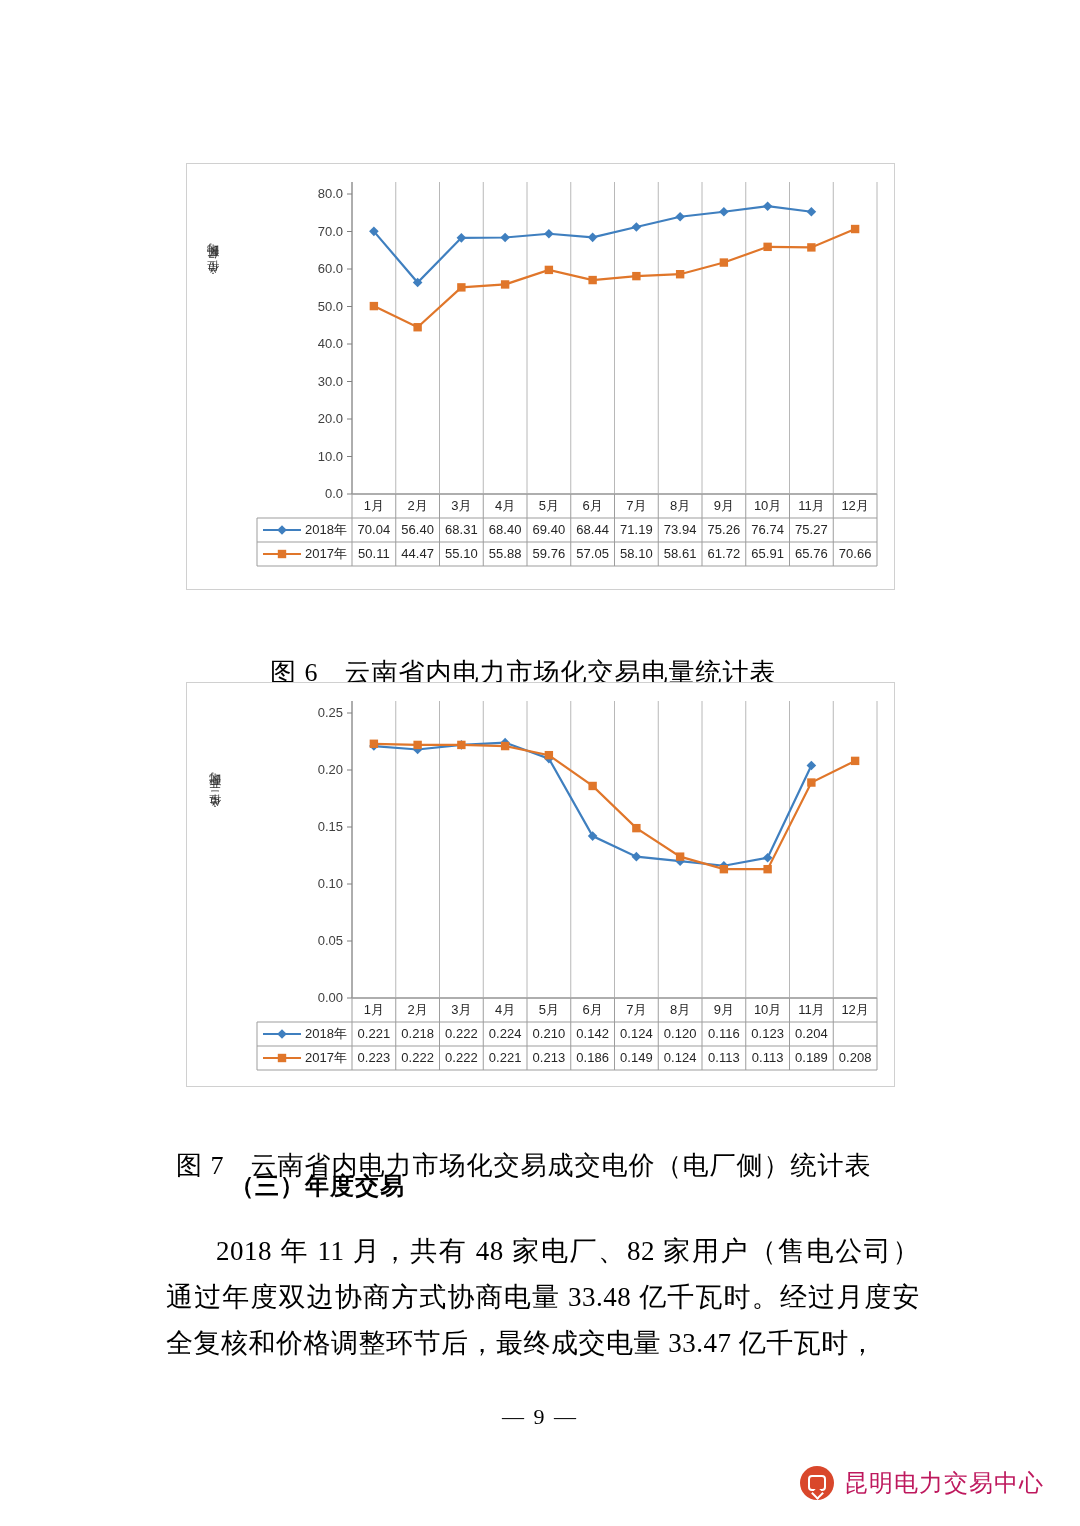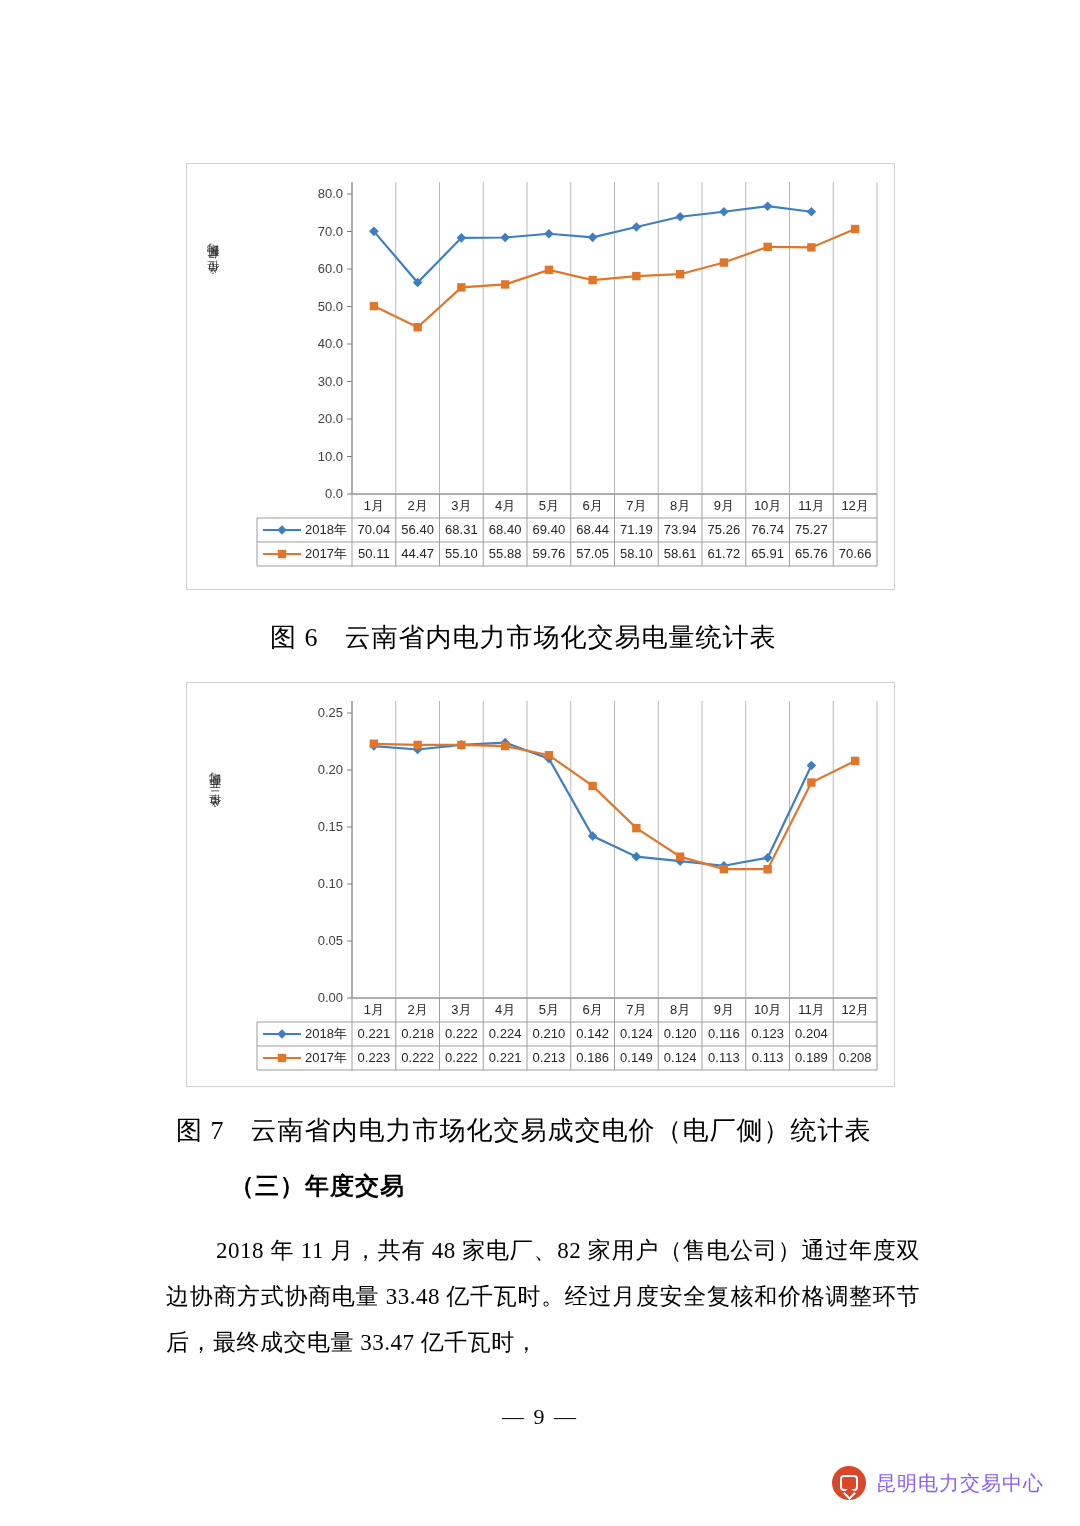--- a/index.html
+++ b/index.html
@@ -25,34 +25,34 @@
     writing-mode:vertical-rl;
     transform:rotate(180deg);
     white-space:nowrap;
     letter-spacing:1px;
   }
   #chart6 .ylabel{left:18px;top:100px;}
   #chart7 .ylabel{left:20px;top:110px;}
 
   
   .caption{
-    position:absolute;font-size:26px;letter-spacing:1px;white-space:nowrap;
+    position:absolute;font-size:26px;letter-spacing:1px;white-space:nowrap;margin-top:35px;
   }
   #cap6{left:270px;top:620px;}
   #cap7{left:176px;top:1113px;text-align:center;}
   .cap-num{margin-right:26px;}
 
   
   .heading{
     position:absolute;left:230px;top:1170px;font-size:24px;font-weight:bold;
     letter-spacing:1px;white-space:nowrap;
   }
   .para{
     position:absolute;left:166px;top:1228px;width:754px;
-    font-size:23px;line-height:46px;text-align:justify;letter-spacing:.5px;
+    font-size:27px;line-height:46px;text-align:justify;letter-spacing:.5px;
   }
   .para .indent{display:inline-block;width:50px;}
 
   .pagenum{
     position:absolute;left:0;right:0;top:1404px;text-align:center;
     font-size:22px;letter-spacing:2px;
   }
 
   
   .footer-badge{
@@ -65,21 +65,21 @@
   }
   .badge-logo:after{
     content:"";position:absolute;left:8px;top:9px;width:18px;height:16px;
     border:2px solid #fff;border-radius:4px;box-sizing:border-box;
   }
   .badge-logo:before{
     content:"";position:absolute;left:13px;top:23px;width:7px;height:7px;
     background:#d9472b;border-left:2px solid #fff;border-bottom:2px solid #fff;
     transform:rotate(-45deg);z-index:2;
   }
-  .badge-text{font-size:20px;color:#8b5cf6;letter-spacing:1px;white-space:nowrap;}
+  .badge-text{font-size:24px;color:#be185d;letter-spacing:1px;white-space:nowrap;}
 </style>
 </head>
 <body>
 
 <div class="page">
 
   <div class="chart-block" id="chart6">
     <div class="ylabel">单位：亿千瓦时</div>
     <svg class="plot" id="svg6" width="707" height="425" viewBox="0 0 707 425">
         <line x1="165" y1="330" x2="690" y2="330" stroke="#808080" stroke-width="1"></line>

